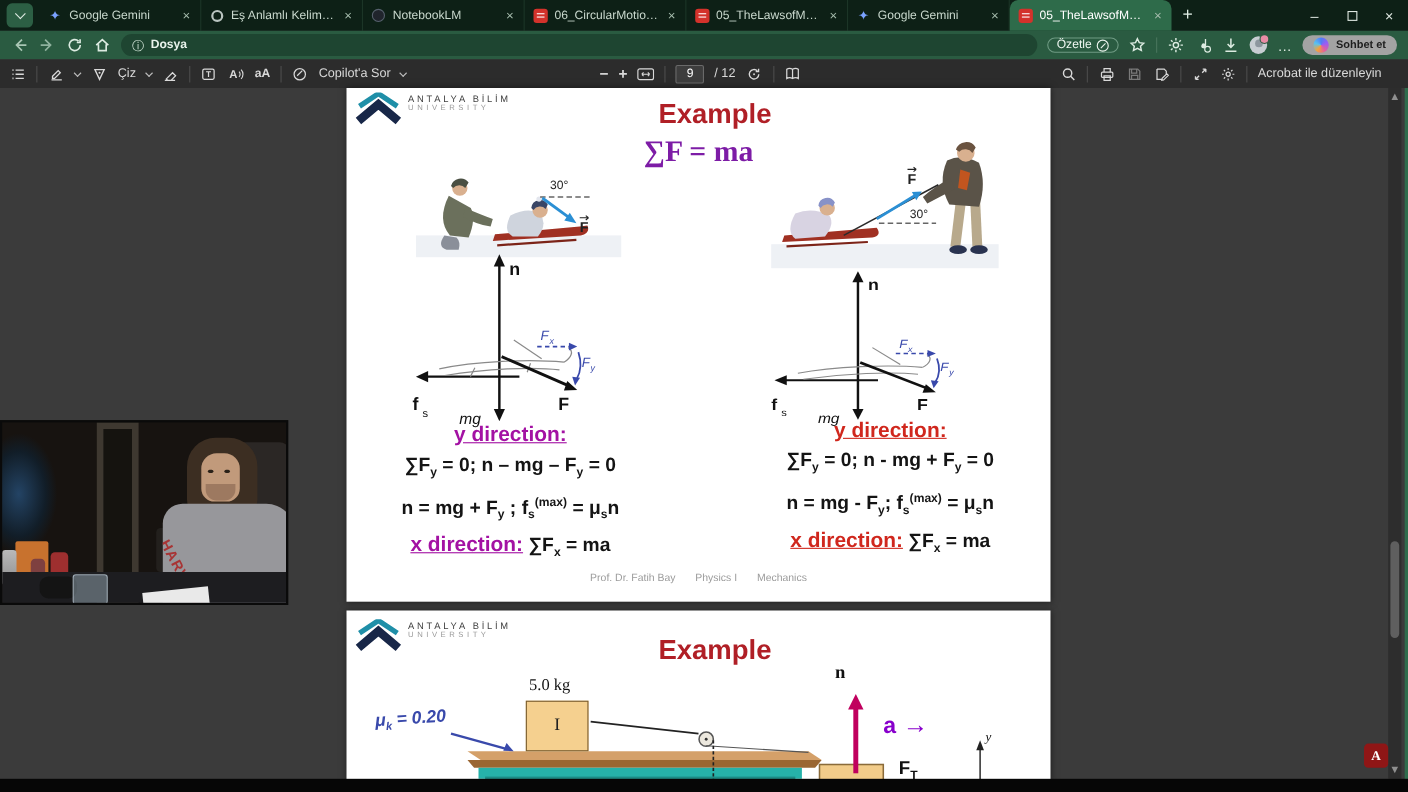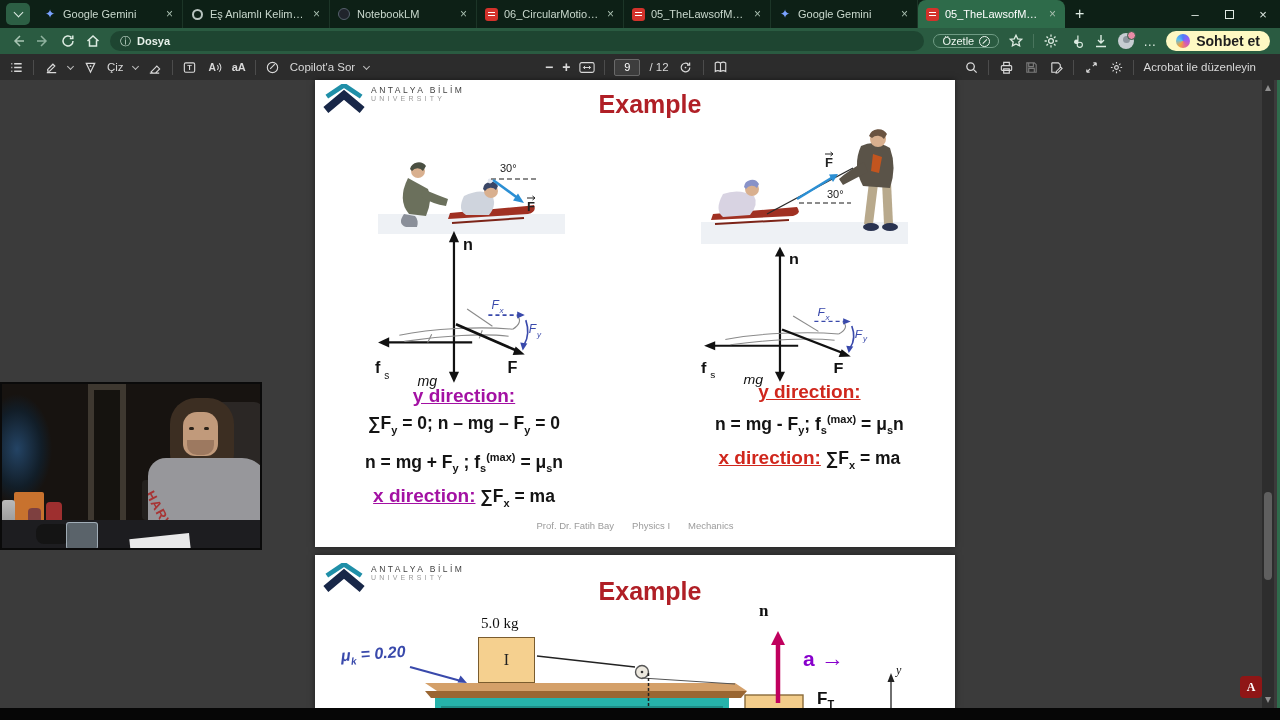--- a/index.html
+++ b/index.html
@@ -35,21 +35,21 @@
   .pill b{font-weight:bold;}
   .rtico{width:16px;height:16px;color:#dcebe1;flex:0 0 auto;}
   .summarize{display:flex;align-items:center;gap:5px;border:1px solid #6f9b84;border-radius:10px;padding:0 8px;color:#eef6f0;font-size:11px;}
   .sumico{width:11px;height:11px;border:1.4px solid #eef6f0;border-radius:50%;position:relative;}
   .sumico::after{content:"";position:absolute;left:2px;top:4px;width:6px;height:1.4px;background:#eef6f0;transform:rotate(-45deg);}
   .vsep{width:1px;height:14px;background:#49755d;}
   .avatar{width:16px;height:16px;border-radius:50%;background:#c7cdd2;position:relative;}
   .avatar::before{content:"";position:absolute;left:4.5px;top:2.5px;width:7px;height:7px;border-radius:50%;background:#8d969e;}
   .avatar::after{content:"";position:absolute;right:-2px;top:-2px;width:7px;height:7px;border-radius:50%;background:#e98ca6;border:1px solid #2a5b41;}
   .more{color:#dcebe1;font-size:13px;letter-spacing:1px;}
-  .chatbtn{display:flex;align-items:center;gap:6px;background:#fef9c3;border-radius:12px;padding:2px 10px;font-size:14px;color:#1e1e1e;font-weight:bold;}
+  .chatbtn{display:flex;align-items:center;gap:6px;background:#a3a3a3;border-radius:12px;padding:2px 10px;font-size:10px;color:#1e1e1e;font-weight:bold;}
   .cop{width:14px;height:14px;border-radius:50%;background:conic-gradient(#4f7df7,#9a5cf5,#e05fa0,#f2a33c,#59c2f0,#4f7df7);}
 
   
   .pdfbar{position:absolute;left:0;top:54px;width:1280px;height:26px;background:#2c2c2c;color:#d9d9d9;font-size:11.5px;}
   .tbgrp{position:absolute;top:0;height:26px;display:flex;align-items:center;gap:9px;}
   .tb-left{left:8px;}
   .tb-center{left:545px;}
   .tb-right{right:24px;}
   .tico{width:16px;height:16px;color:#d9d9d9;display:flex;align-items:center;justify-content:center;}
   .tico svg{display:block;}
@@ -378,20 +378,21 @@
         <path d="M4 13 L22 1 L40 13" fill="none" stroke="#1f8fa8" stroke-width="5"></path>
         <path d="M3 27 L22 11 L41 27" fill="none" stroke="#182748" stroke-width="8"></path>
       </svg>
       <div class="unitxt">
         <div class="l1">ANTALYA BİLİM</div>
         <div class="l2">UNIVERSITY</div>
       </div>
     </div>
 
     <div class="abs extitle" style="top:10px;">Example</div>
+    <div class="abs maineq" style="top:42px;">∑F = ma</div>
 
     <svg class="abs" style="left:63px;top:72px;" width="187" height="82" viewBox="0 0 187 82">
       <rect x="0" y="62" width="187" height="20" fill="#eef1f5"></rect>
       <path d="M26 62 q-7 10 2 13 l11 0 q2-7-2-11 z" fill="#8a8f99"></path>
       <path d="M30 26 q-11 22 1 36 l17 2 q7-17 2-27 z" fill="#6b705c"></path>
       <path d="M45 37 q14 6 25 10 l-2 7 q-13-2-25-9 z" fill="#6b705c"></path>
       <circle cx="40" cy="19" r="7" fill="#d9b08f"></circle>
       <path d="M32 17 a9 9 0 0 1 16-3 l-3 5 a7 7 0 0 0-11 0 z" fill="#4a4f42"></path>
       <path d="M70 67 L150 62 q9-2 6-9 l-7 1 L72 61 z" fill="#a03022"></path>
       <path d="M74 71 L146 66" stroke="#7c2418" stroke-width="2" fill="none"></path>
@@ -493,20 +494,21 @@
 
     <div class="abs eqblock purple" style="left:50px;top:302px;">
       <div class="eqline"><span class="dirhead">y direction:</span></div>
       <div class="eqline"><span>∑F</span><sub>y</sub><span> = 0; n – mg – F</span><sub>y</sub><span> = 0</span></div>
       <div class="eqline"><span>n = mg + F</span><sub>y</sub><span> ; f</span><sub>s</sub><sup>(max)</sup><span> = μ</span><sub>s</sub><span>n</span></div>
       <div class="eqline"><span class="dirhead">x direction:</span><span> ∑F</span><sub>x</sub><span> = ma</span></div>
     </div>
 
     <div class="abs eqblock red" style="left:400px;top:298px;">
       <div class="eqline"><span class="dirhead">y direction:</span></div>
+      <div class="eqline"><span>∑F</span><sub>y</sub><span> = 0; n - mg + F</span><sub>y</sub><span> = 0</span></div>
       <div class="eqline"><span>n = mg - F</span><sub>y</sub><span>; f</span><sub>s</sub><sup>(max)</sup><span> = μ</span><sub>s</sub><span>n</span></div>
       <div class="eqline"><span class="dirhead">x direction:</span><span> ∑F</span><sub>x</sub><span> = ma</span></div>
     </div>
 
     <div class="abs slidefooter" style="top:440px;">
       <span>Prof. Dr. Fatih Bay</span><span>Physics I</span><span>Mechanics</span>
     </div>
   </div>
 
   <div class="page page2">

